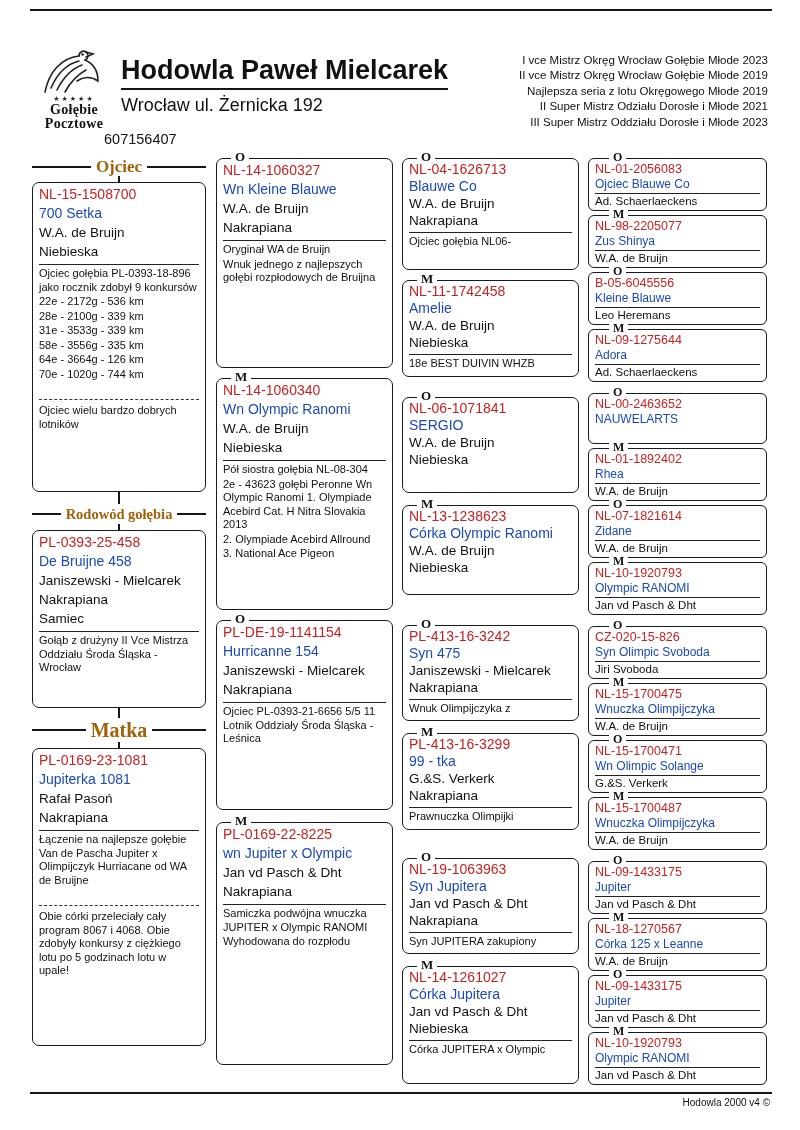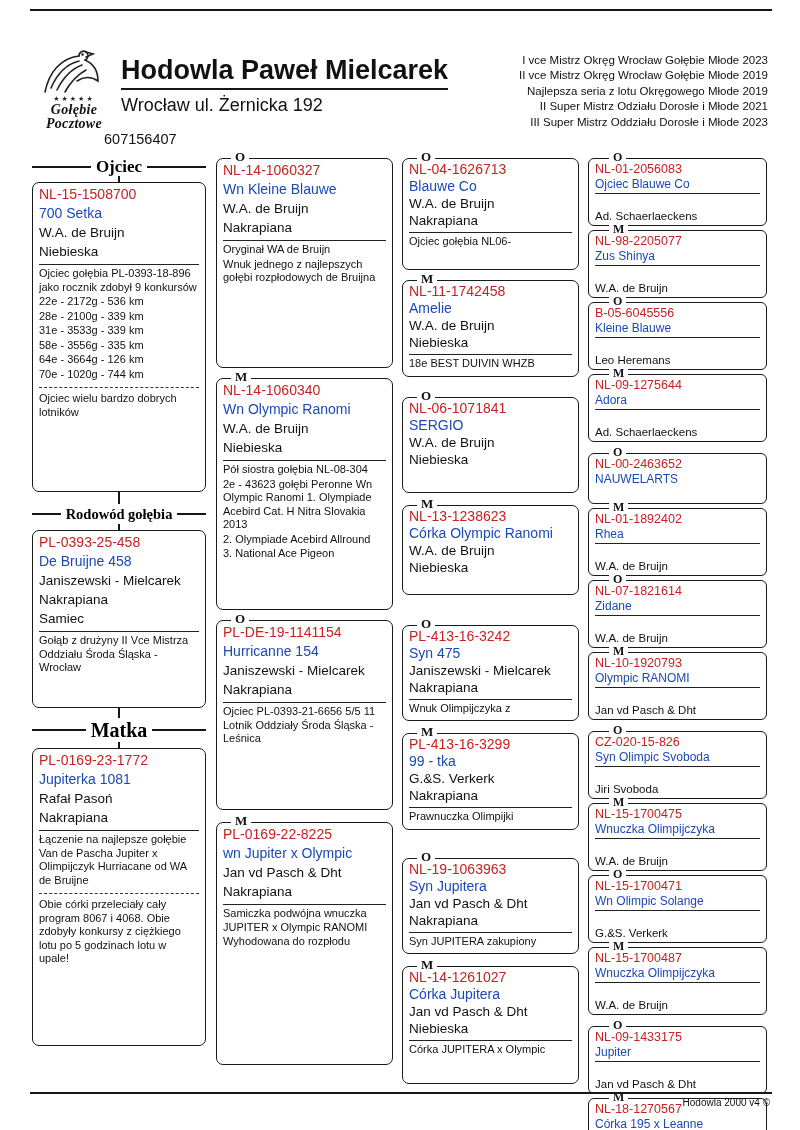--- a/index.html
+++ b/index.html
@@ -7,21 +7,21 @@
   body{background:#e9e9e9;font-family:"Liberation Sans",sans-serif}
   .page{position:relative;width:800px;height:1130px;margin:0 auto;background:#ffffff;color:#111;overflow:hidden}
   .rule{position:absolute;left:30px;right:28px;height:2px;background:#161616}
   .rule.top{top:9px}
   .rule.bottom{top:1092px}
 
   
   .logo{position:absolute;left:34px;top:48px;width:80px;text-align:center}
   .logo svg{display:block;margin:0 auto}
   .stars{font-size:7px;letter-spacing:2px;line-height:9px;color:#222}
-  .logo-t{font-family:"Liberation Serif",serif;font-weight:bold;font-style:italic;font-size:14px;line-height:14px;letter-spacing:.3px}
+  .logo-t{font-family:"Liberation Serif",serif;font-weight:bold;font-size:14px;line-height:14px;letter-spacing:.3px}
   .title-block{position:absolute;left:121px;top:55px}
   h1.title{font-size:27px;line-height:31px;font-weight:700;white-space:nowrap;border-bottom:2px solid #161616;padding-bottom:2px}
   .address{font-size:18px;margin-top:5px}
   .phone{position:absolute;left:104px;top:131px;font-size:14.5px}
   .achievements{position:absolute;right:32px;top:53px;width:320px;text-align:right;font-size:11.5px;line-height:15.4px;color:#111}
 
   
   .grid{position:absolute;top:158px;left:0;width:100%}
   .col{position:absolute;top:0}
   .col1{left:32px;width:174px}
@@ -29,25 +29,25 @@
   .col3{left:402px;width:177px}
   .col4{left:588px;width:179px}
 
   .pbox{position:relative;border:1.6px solid #1a1a1a;border-radius:7px;background:#fff;padding:2px 6px 4px}
   .marker{position:absolute;top:-9px;left:14px;background:#fff;padding:0 4px;font-family:"Liberation Serif",serif;font-weight:bold;font-size:13px;line-height:13px;color:#111}
   .ring{color:var(--ring,#c82020);font-size:14px;line-height:19px}
   .name{color:var(--name,#1b49b5);font-size:14px;line-height:19px}
   .info{color:#111;font-size:13.5px;line-height:19px}
   .notes{margin-top:3px;padding-top:2px}
   .notes.solid{border-top:1px solid #222}
-  .notes.dashed{border-top:1px dashed #333;margin-top:6px;padding-top:4px}
+  .notes.dashed{border-top:1px dashed #333;margin-top:18px;padding-top:4px}
   .note{color:#111;font-size:11px;line-height:13.5px;margin-bottom:1px}
 
   
-  .flabel{display:flex;align-items:center;gap:5px;font-family:"Liberation Serif",serif;font-weight:bold;color:#000000}
+  .flabel{display:flex;align-items:center;gap:5px;font-family:"Liberation Serif",serif;font-weight:bold;color:#a16207}
   .flabel::before,.flabel::after{content:"";flex:1;border-top:2px solid #161616}
   .flabel.father{font-size:17px;height:18px}
   .flabel.rodowod{font-size:14.5px;height:20px}
   .flabel.mother{font-size:20px;height:24px}
   .vline{width:2px;background:#161616;margin:0 auto}
   .v6{height:6px}.v10{height:10px}.v12{height:12px}
   .father-host .pbox{min-height:310px}
   .main-host .pbox{min-height:178px}
   .mother-host .pbox{min-height:298px}
 
@@ -67,21 +67,21 @@
   .col3 .pbox:nth-child(6){min-height:92px;margin-bottom:28px}
   .col3 .pbox:nth-child(7){min-height:92px;margin-bottom:12px}
   .col3 .pbox:nth-child(8){min-height:118px}
 
   
   .col4 .pbox{min-height:51px;margin-bottom:4px;padding:2px 6px 2px;border-radius:6px}
   .col4 .pbox:nth-child(4n){margin-bottom:11px}
   .col4 .marker{left:20px;top:-8px;font-size:12px}
   .col4 .ring{font-size:12.5px;line-height:16px}
   .col4 .name{font-size:12px;line-height:14px}
-  .col4 .notes{margin-top:2px;padding-top:16px}
+  .col4 .notes{margin-top:2px;padding-top:1px}
   .col4 .note{font-size:11.5px;line-height:13px;margin-bottom:0}
 
   
   .footer{position:absolute;right:30px;top:1097px;font-size:10px;color:#111}
 </style>
 </head>
 <body>
 
 <div class="page">
   <div class="rule top"></div>
@@ -164,21 +164,21 @@
             </div>
           </div>
         </div>
       <div class="vline v10"></div>
       <div class="flabel mother">
         <span>Matka</span>
       </div>
       <div class="vline v6"></div>
       <div class="boxhost mother-host">
           <div class="pbox">
-            <div class="ring">PL-0169-23-1772</div>
+            <div class="ring">PL-0169-23-1081</div>
             <div class="name">Jupiterka 1081</div>
             <div class="info">Rafał Pasoń</div>
             <div class="info">Nakrapiana</div>
             <div class="notes solid">
               <div class="note">Łączenie na najlepsze gołębie Van de Pascha Jupiter x Olimpijczyk Hurriacane od WA de Bruijne</div>
             </div>
             <div class="notes dashed">
               <div class="note">Obie córki przeleciały cały program 8067 i 4068. Obie zdobyły konkursy z ciężkiego lotu po 5 godzinach lotu w upale!</div>
             </div>
           </div>
@@ -406,21 +406,21 @@
           <span class="marker">O</span>
           <div class="ring">NL-09-1433175</div>
           <div class="name">Jupiter</div>
           <div class="notes solid">
             <div class="note">Jan vd Pasch &amp; Dht</div>
           </div>
         </div>
         <div class="pbox">
           <span class="marker">M</span>
           <div class="ring">NL-18-1270567</div>
-          <div class="name">Córka 195 x Leanne</div>
+          <div class="name">Córka 125 x Leanne</div>
           <div class="notes solid">
             <div class="note">W.A. de Bruijn</div>
           </div>
         </div>
         <div class="pbox">
           <span class="marker">O</span>
           <div class="ring">NL-09-1433175</div>
           <div class="name">Jupiter</div>
           <div class="notes solid">
             <div class="note">Jan vd Pasch &amp; Dht</div>

